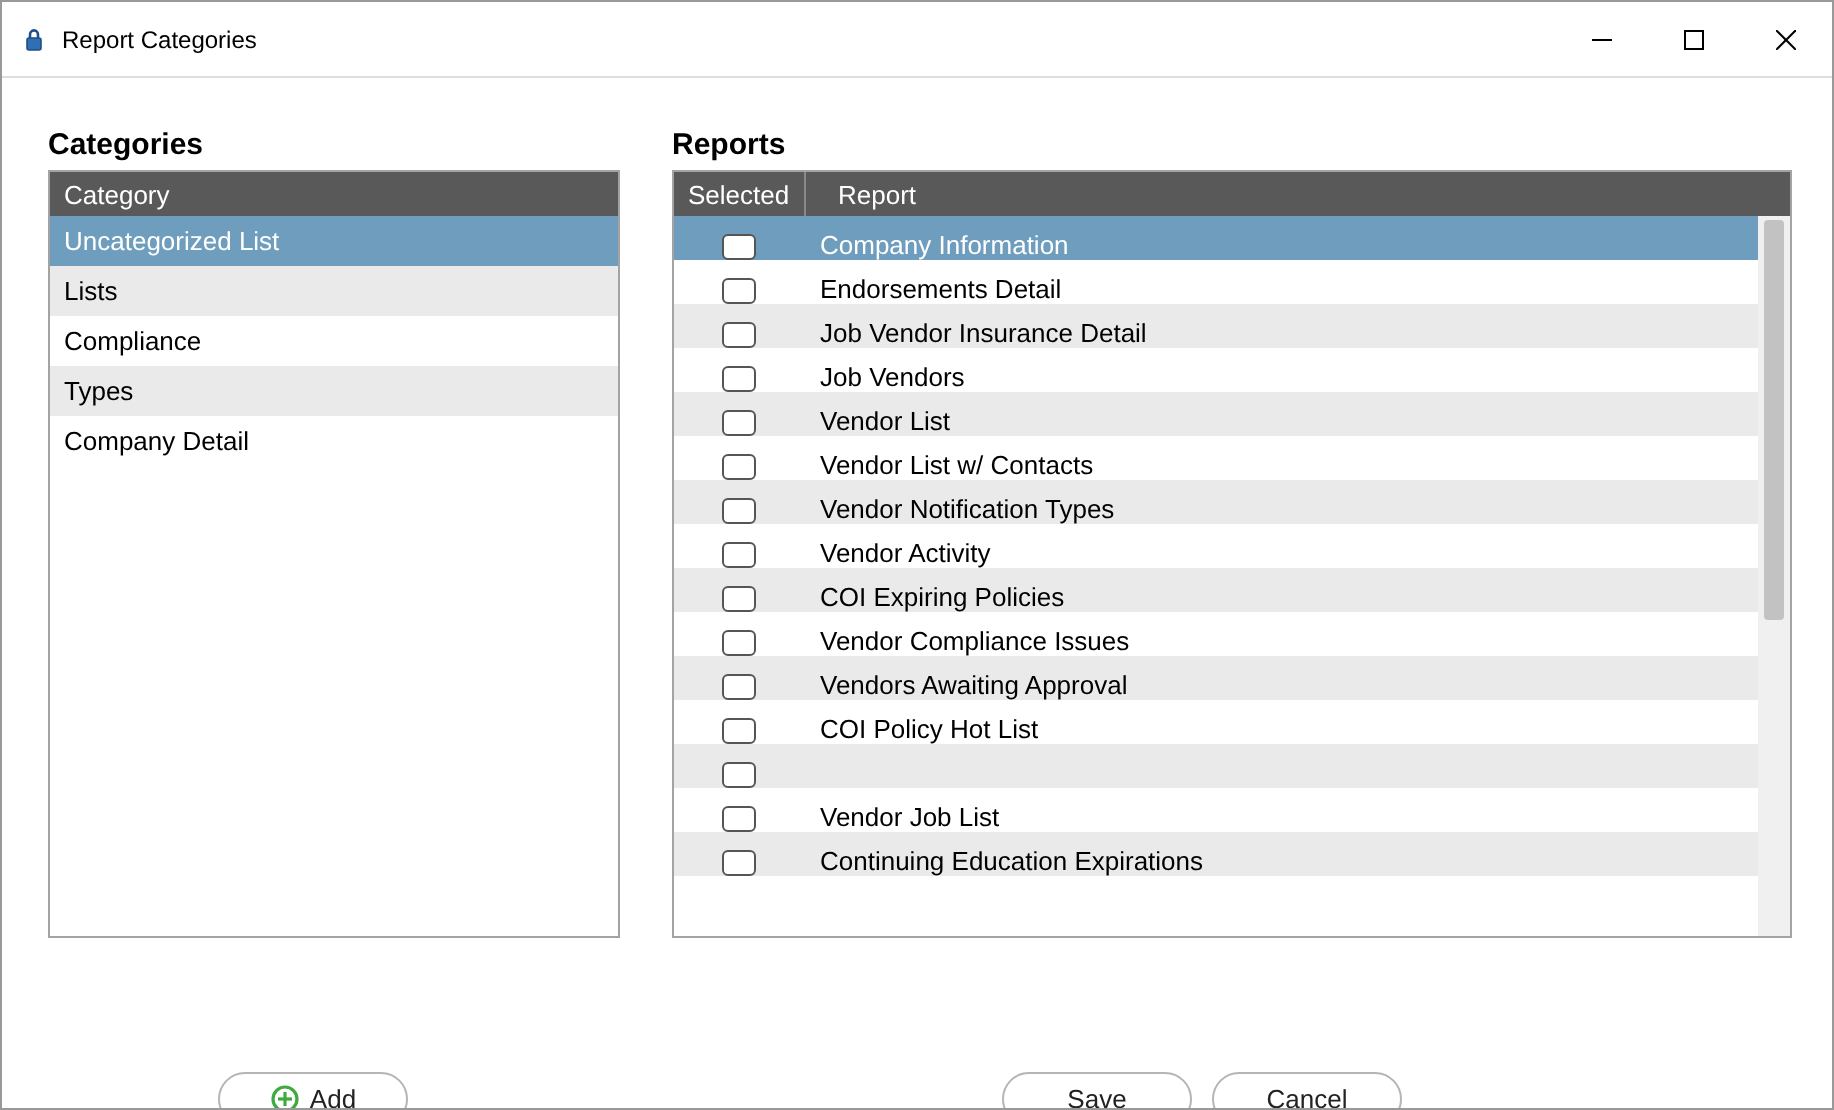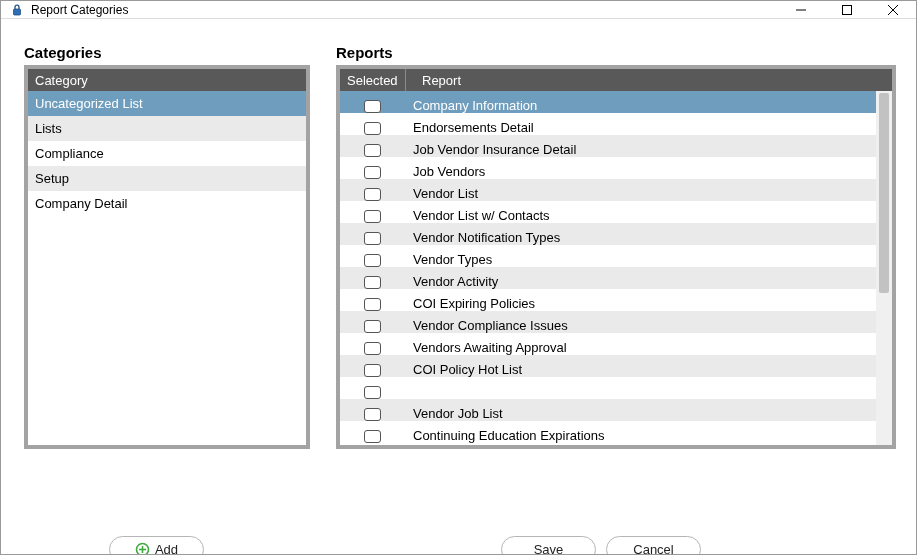--- a/index.html
+++ b/index.html
@@ -13,21 +13,21 @@
       background: #fff;
       color: #000;
       width: 917px;
       height: 555px;
       overflow: hidden;
       border: 1px solid #999;
       position: relative;
     }
     
     .titlebar {
-      height: 18px;
+      height: 38px;
       display: flex;
       align-items: center;
       padding-left: 8px;
       border-bottom: 1px solid #ddd;
     }
     .titlebar .icon {
       width: 16px;
       height: 16px;
       margin-right: 6px;
       display: inline-flex;
@@ -62,21 +62,21 @@
       font-size: 15px;
       margin-bottom: 4px;
     }
     .categories-panel {
       width: 286px;
     }
     .reports-panel {
       flex: 1;
     }
     .grid-box {
-      border: 4px solid #a3a3a3;
+      border: 1px solid #a3a3a3;
       height: 384px;
       background: #fff;
       display: flex;
       flex-direction: column;
     }
     .grid-header {
       background: #595959;
       color: #fff;
       height: 22px;
       display: flex;
@@ -267,21 +267,21 @@
           <div class="cat-row selected">
             <span>Uncategorized List</span>
           </div>
           <div class="cat-row">
             <span>Lists</span>
           </div>
           <div class="cat-row">
             <span>Compliance</span>
           </div>
           <div class="cat-row">
-            <span>Setup</span>
+            <span>Types</span>
           </div>
           <div class="cat-row">
             <span>Company Detail</span>
           </div>
         </div>
     </div>
   </div>
 
   <div class="reports-panel">
     <div class="panel-label">Reports</div>
@@ -326,26 +326,20 @@
               <div class="rep-col-sel">
                 <span class="rep-chk"></span>
               </div>
               <div class="rep-col-name">Vendor List w/ Contacts</div>
             </div>
             <div class="rep-row">
               <div class="rep-col-sel">
                 <span class="rep-chk"></span>
               </div>
               <div class="rep-col-name">Vendor Notification Types</div>
-            </div>
-            <div class="rep-row">
-              <div class="rep-col-sel">
-                <span class="rep-chk"></span>
-              </div>
-              <div class="rep-col-name">Vendor Types</div>
             </div>
             <div class="rep-row">
               <div class="rep-col-sel">
                 <span class="rep-chk"></span>
               </div>
               <div class="rep-col-name">Vendor Activity</div>
             </div>
             <div class="rep-row">
               <div class="rep-col-sel">
                 <span class="rep-chk"></span>

